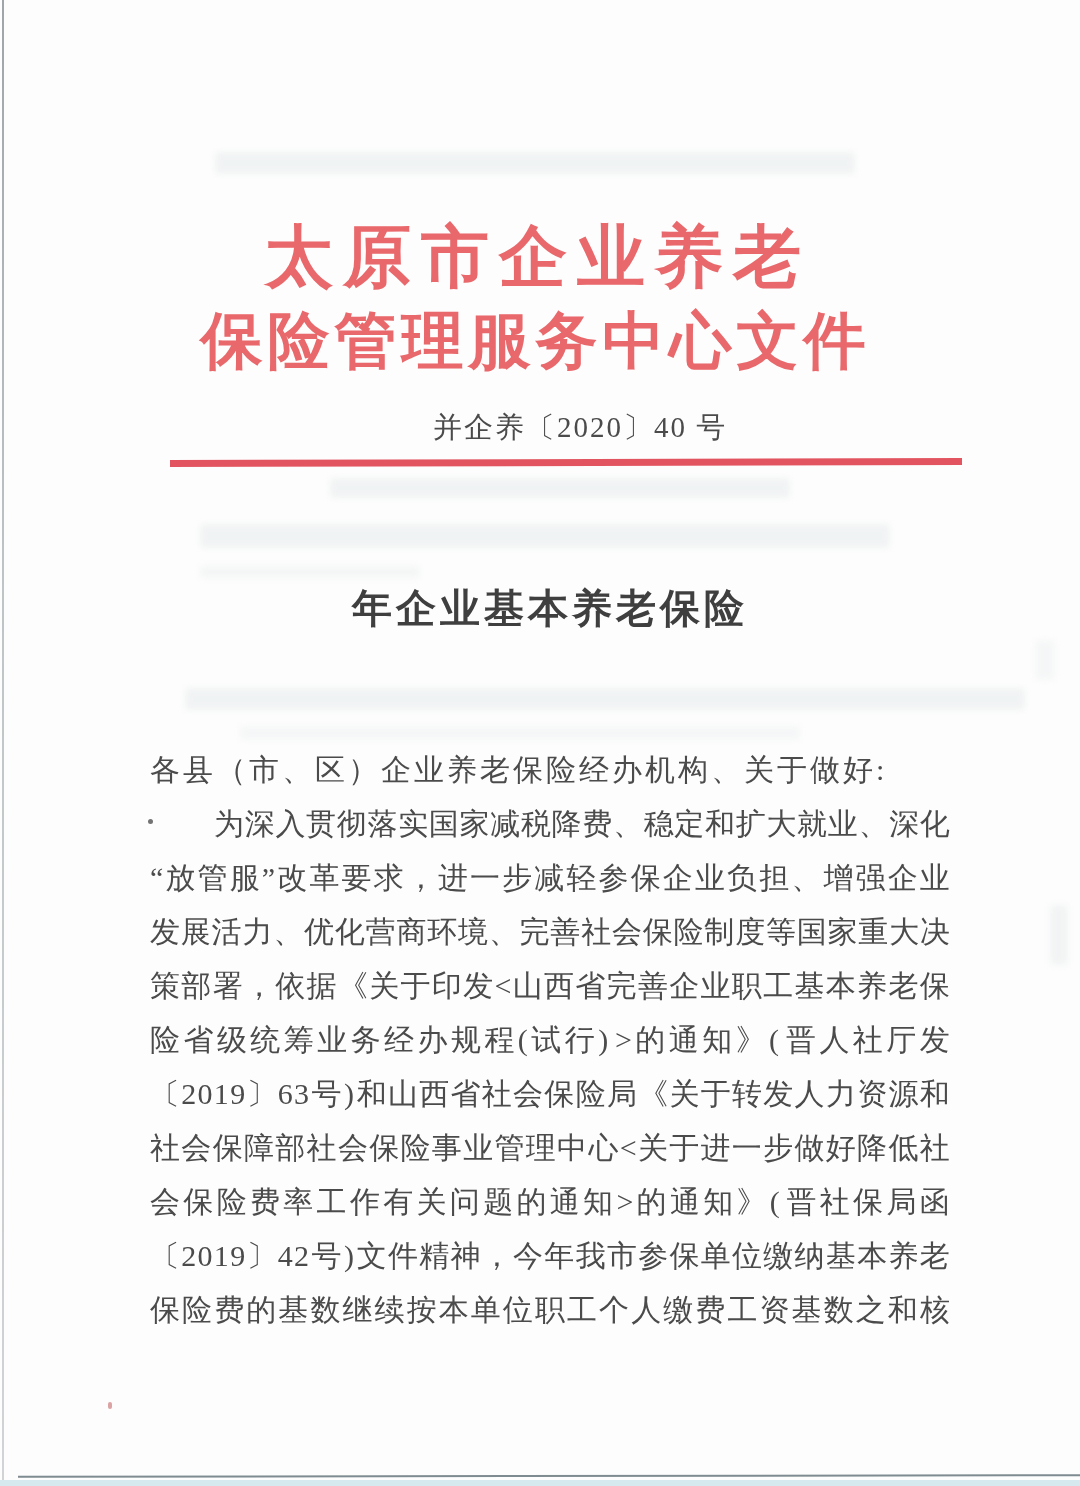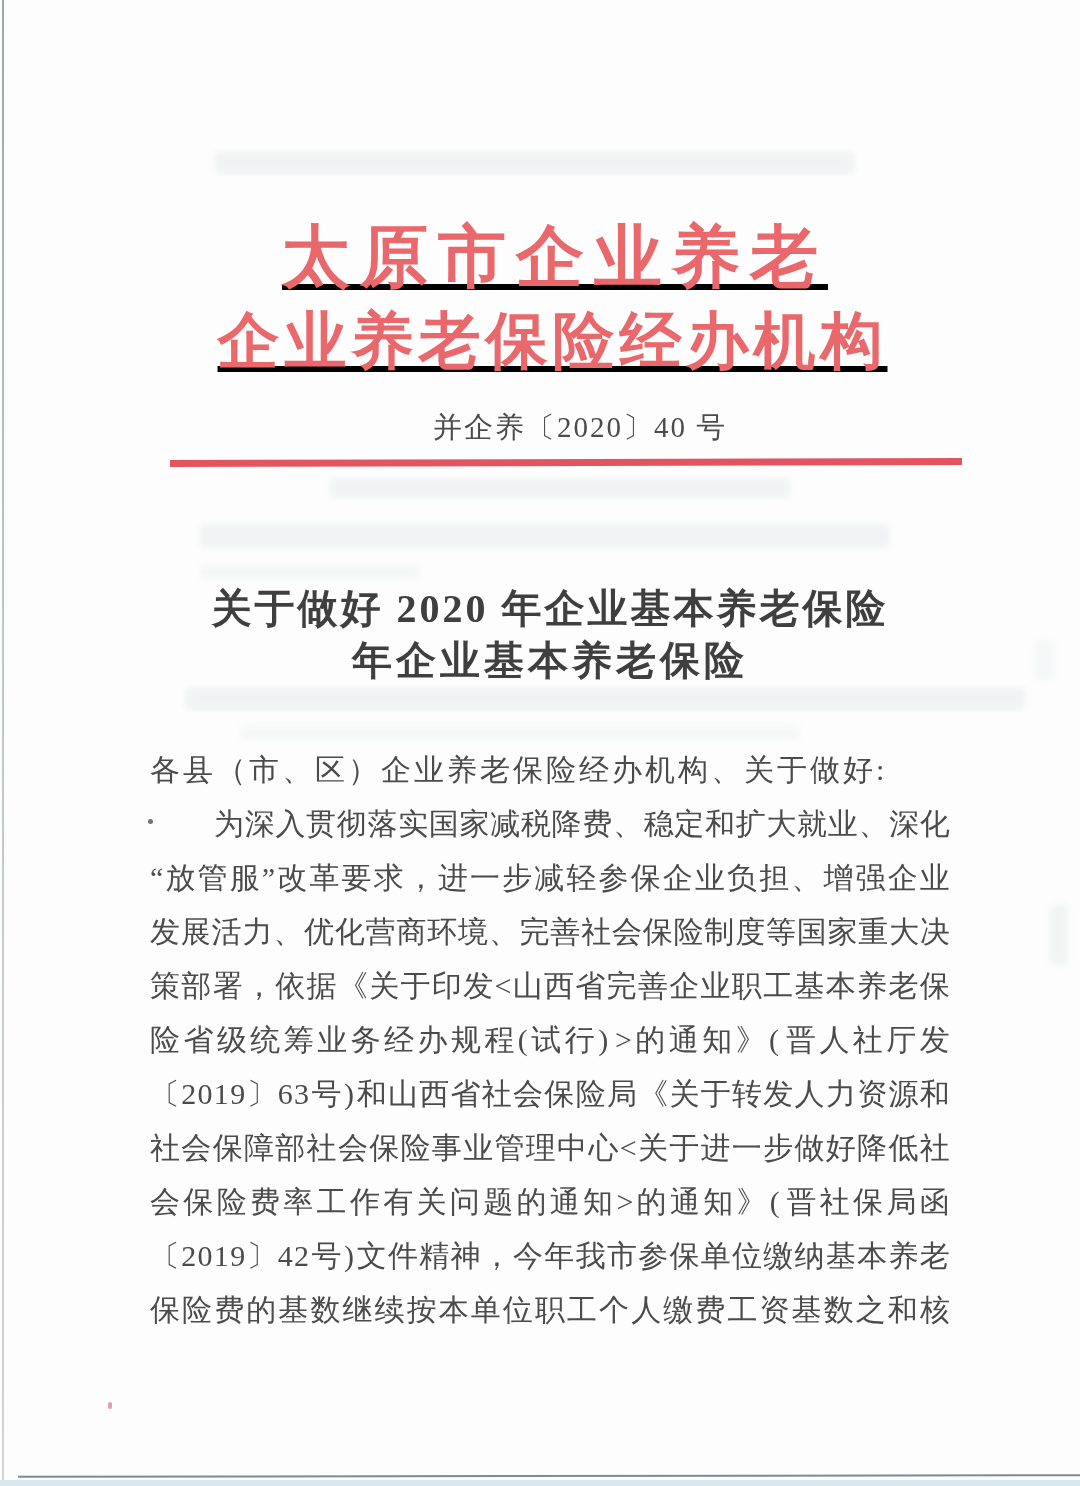--- a/index.html
+++ b/index.html
@@ -5,21 +5,21 @@
   html, body { margin: 0; padding: 0; background: #ffffff; }
   .page {
     position: relative;
     width: 1080px;
     height: 1486px;
     background: #fdfdfd;
     overflow: hidden;
     font-family: "Liberation Serif", "DejaVu Serif", serif;
   }
   
-  .org-block { position: absolute; left: 150px; top: 212px; width: 800px; text-align: center; text-decoration: underline; }
+  .org-block { position: absolute; left: 133px; top: 212px; width: 800px; text-align: center; }
   .org-line1 {
     font-size: 68px; line-height: 90px; font-weight: bold;
     color: var(--header-red, #e9686b); letter-spacing: 10px;
     text-indent: 10px; white-space: nowrap;
   }
   .org-line2 {
     font-size: 62px; line-height: 78px; font-weight: bold;
     color: var(--header-red, #e9686b); letter-spacing: 5px;
     text-indent: 5px; white-space: nowrap;
   }
@@ -92,29 +92,28 @@
   <div class="art" style="left:330px; top:478px; width:460px; height:20px;"></div>
   <div class="art" style="left:200px; top:524px; width:690px; height:24px;"></div>
   <div class="art" style="left:200px; top:566px; width:220px; height:12px; opacity:0.4;"></div>
   <div class="art" style="left:185px; top:688px; width:840px; height:22px;"></div>
   <div class="art" style="left:240px; top:726px; width:560px; height:14px; opacity:0.35;"></div>
   <div class="art" style="left:1035px; top:640px; width:20px; height:40px; opacity:0.35;"></div>
   <div class="art" style="left:1050px; top:905px; width:18px; height:60px; opacity:0.5;"></div>
 
   <div class="org-block">
     <div class="org-line1">太原市企业养老</div>
-    <div class="org-line2">企业养老保险经办机构</div>
+    <div class="org-line2">保险管理服务中心文件</div>
   </div>
 
   <div class="doc-number">并企养〔2020〕40 号</div>
 
   <div class="red-rule"></div>
 
   <div class="title-block">
-    <div class="title-line1">关于做好 2020 年企业基本养老保险</div>
     <div class="title-line2">年企业基本养老保险</div>
   </div>
 
   <div class="body-block">
     <div class="salutation">各县（市、区）企业养老保险经办机构、关于做好:</div>
     <div class="bline justify-chars indent">
         <span>为</span>
         <span>深</span>
         <span>入</span>
         <span>贯</span>

